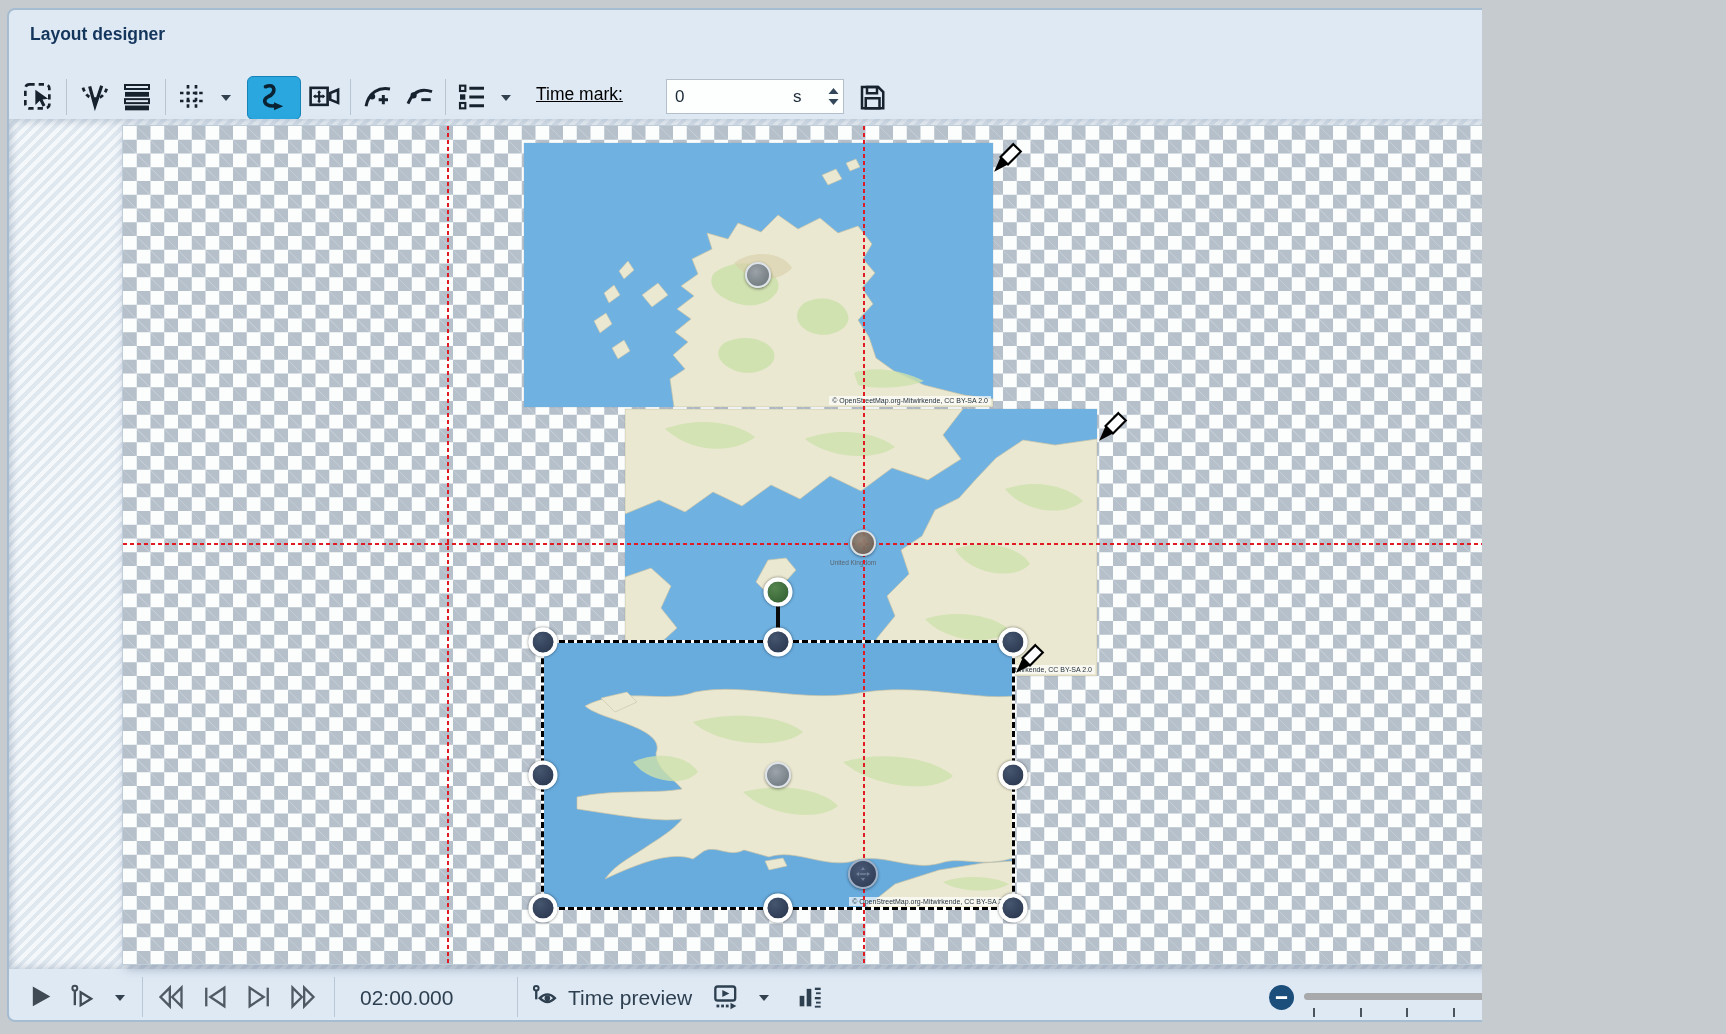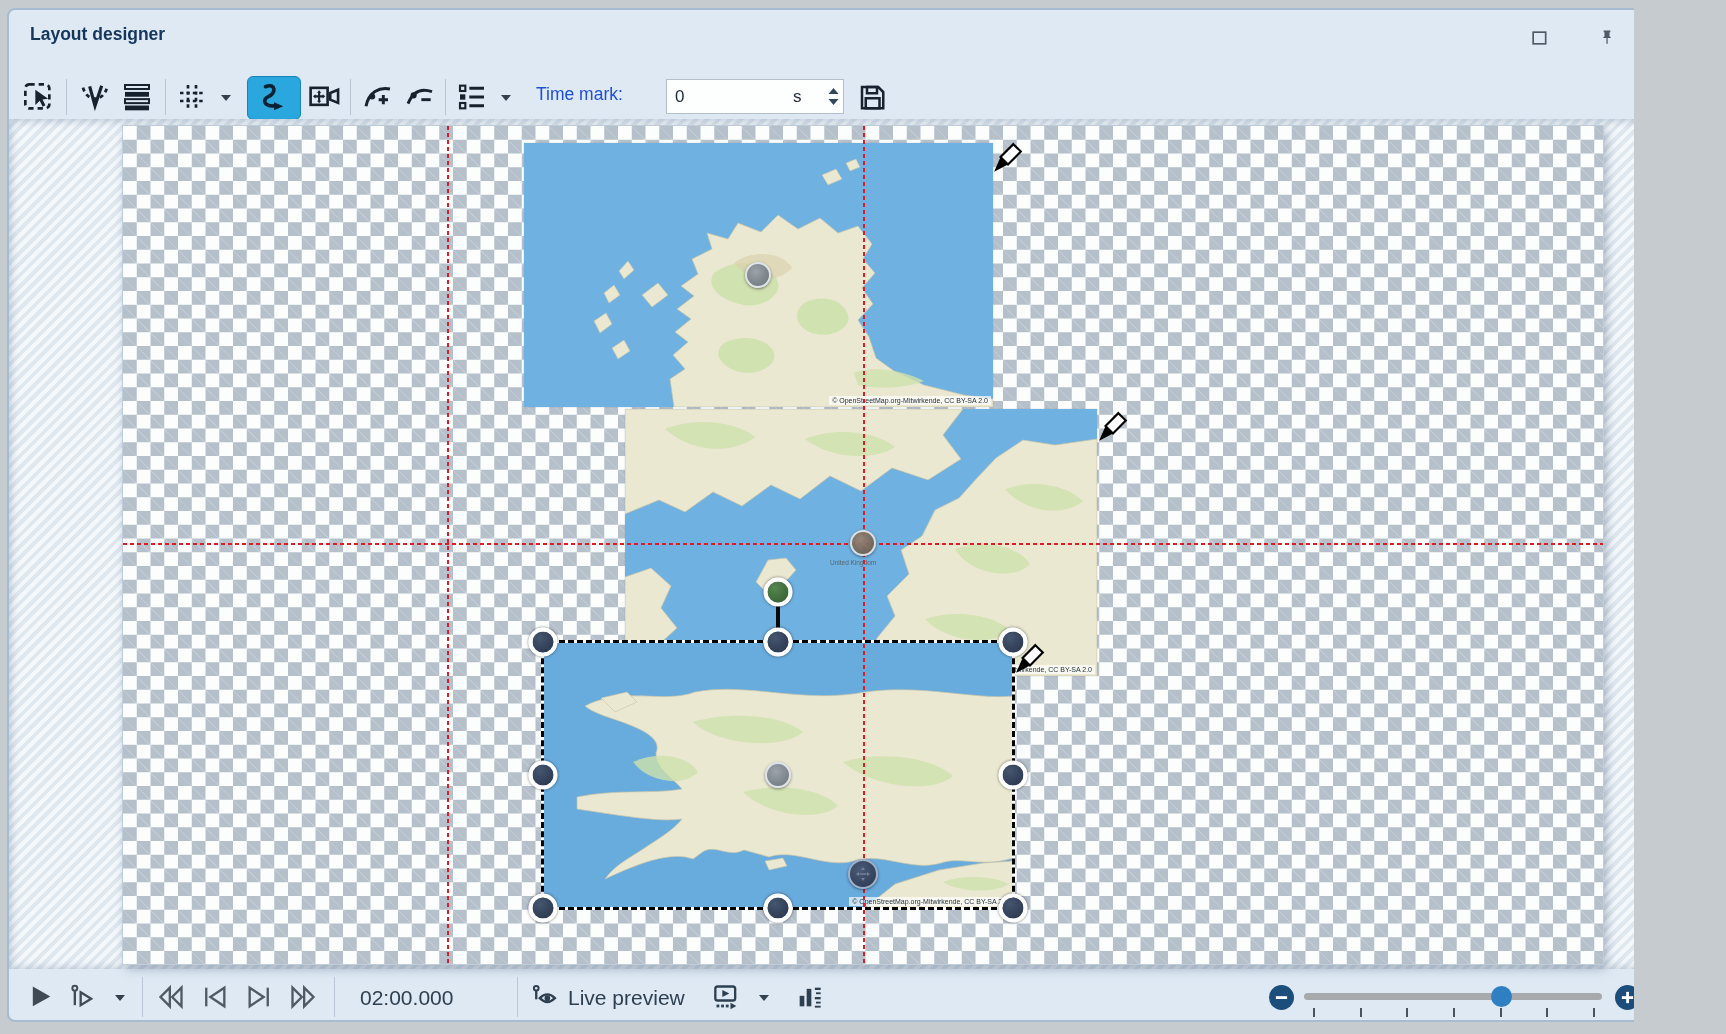--- a/index.html
+++ b/index.html
@@ -1,25 +1,25 @@
 <!DOCTYPE html>
 <html><head>
 <meta charset="utf-8">
 <style>
   html,body{margin:0;padding:0;background:#c6cbd0;font-family:"Liberation Sans",sans-serif;}
-  #stage{position:relative;width:1634px;height:1034px;background:#c6cbd0;overflow:hidden;}
+  #stage{position:relative;width:1482px;height:1034px;background:#c6cbd0;overflow:hidden;}
   #win{position:absolute;left:7px;top:8px;width:1710px;height:1014px;background:#dfe9f4;
        border:2px solid #a6bcd1;border-radius:8px;box-sizing:border-box;}
   .title{position:absolute;left:30px;top:24px;font-size:17.5px;font-weight:bold;color:#14365c;}
   .winbtn{position:absolute;top:24px;width:30px;height:28px;display:flex;align-items:center;justify-content:center;cursor:default;}
   
   .tbtn{position:absolute;top:76px;height:42px;display:flex;align-items:center;justify-content:center;border-radius:6px;}
   .tbtn.active{background:#29a7de;border:1px solid #1583b8;}
   .tsep{position:absolute;top:79px;width:1px;height:36px;background:#b7c4d2;}
-  .tlabel{position:absolute;top:84px;font-size:17.5px;color:#1d4ed8;}
+  .tlabel{position:absolute;top:84px;font-size:17.5px;color:#000000;text-decoration:underline;}
   #timefield{position:absolute;left:666px;top:79px;width:178px;height:35px;background:#fdfffe;
              border:1px solid #b3bfcb;box-sizing:border-box;display:flex;align-items:center;}
   #timefield input{border:none;outline:none;background:transparent;width:110px;font-size:17px;
                    font-family:"Liberation Sans",sans-serif;color:#1c2a38;padding-left:8px;}
   #timefield .unit{font-size:17px;color:#1c2a38;margin-left:6px;}
   #timefield .spin{margin-left:auto;margin-right:3px;}
   
   #stripes{position:absolute;left:9px;top:119px;width:1706px;height:850px;
     background:repeating-linear-gradient(135deg,#f4f8fb 0 4px,#dfe7ef 4px 8px);
     box-shadow:inset 2px 2px 8px rgba(125,147,170,.38), inset -2px -2px 8px rgba(125,147,170,.25);}
@@ -370,21 +370,21 @@
  <div class="bbtn" style="left:528px;">
    <span>
         <svg width="28" height="28" viewBox="0 0 24 24">
           <circle cx="4.5" cy="4.5" r="2" fill="none" stroke="#2e4050" stroke-width="1.7"></circle>
           <path d="M4.5 6.8 V14" stroke="#2e4050" stroke-width="2"></path>
           <path d="M7.5 13 Q14 6.5 20.5 13 Q14 19.5 7.5 13 Z" fill="none" stroke="#2e4050" stroke-width="2"></path>
           <circle cx="14" cy="13" r="2.4" fill="#2e4050"></circle>
         </svg>
       </span>
  </div>
- <div class="btext" style="left:568px;">Live preview</div>
+ <div class="btext" style="left:568px;">Time preview</div>
  <div class="bbtn" style="left:710px;">
    <span>
         <svg width="30" height="28" viewBox="0 0 24 24">
           <rect x="2" y="3" width="17" height="12" rx="2" fill="none" stroke="#2e4050" stroke-width="2"></rect>
           <polygon points="8,6 14,9 8,12" fill="#2e4050"></polygon>
           <rect x="3" y="18.5" width="2.4" height="2.4" fill="#2e4050"></rect>
           <rect x="7" y="18.5" width="2.4" height="2.4" fill="#2e4050"></rect>
           <rect x="11" y="18.5" width="2.4" height="2.4" fill="#2e4050"></rect>
           <polygon points="15,17 20,19.7 15,22.4" fill="#2e4050"></polygon>
         </svg>

